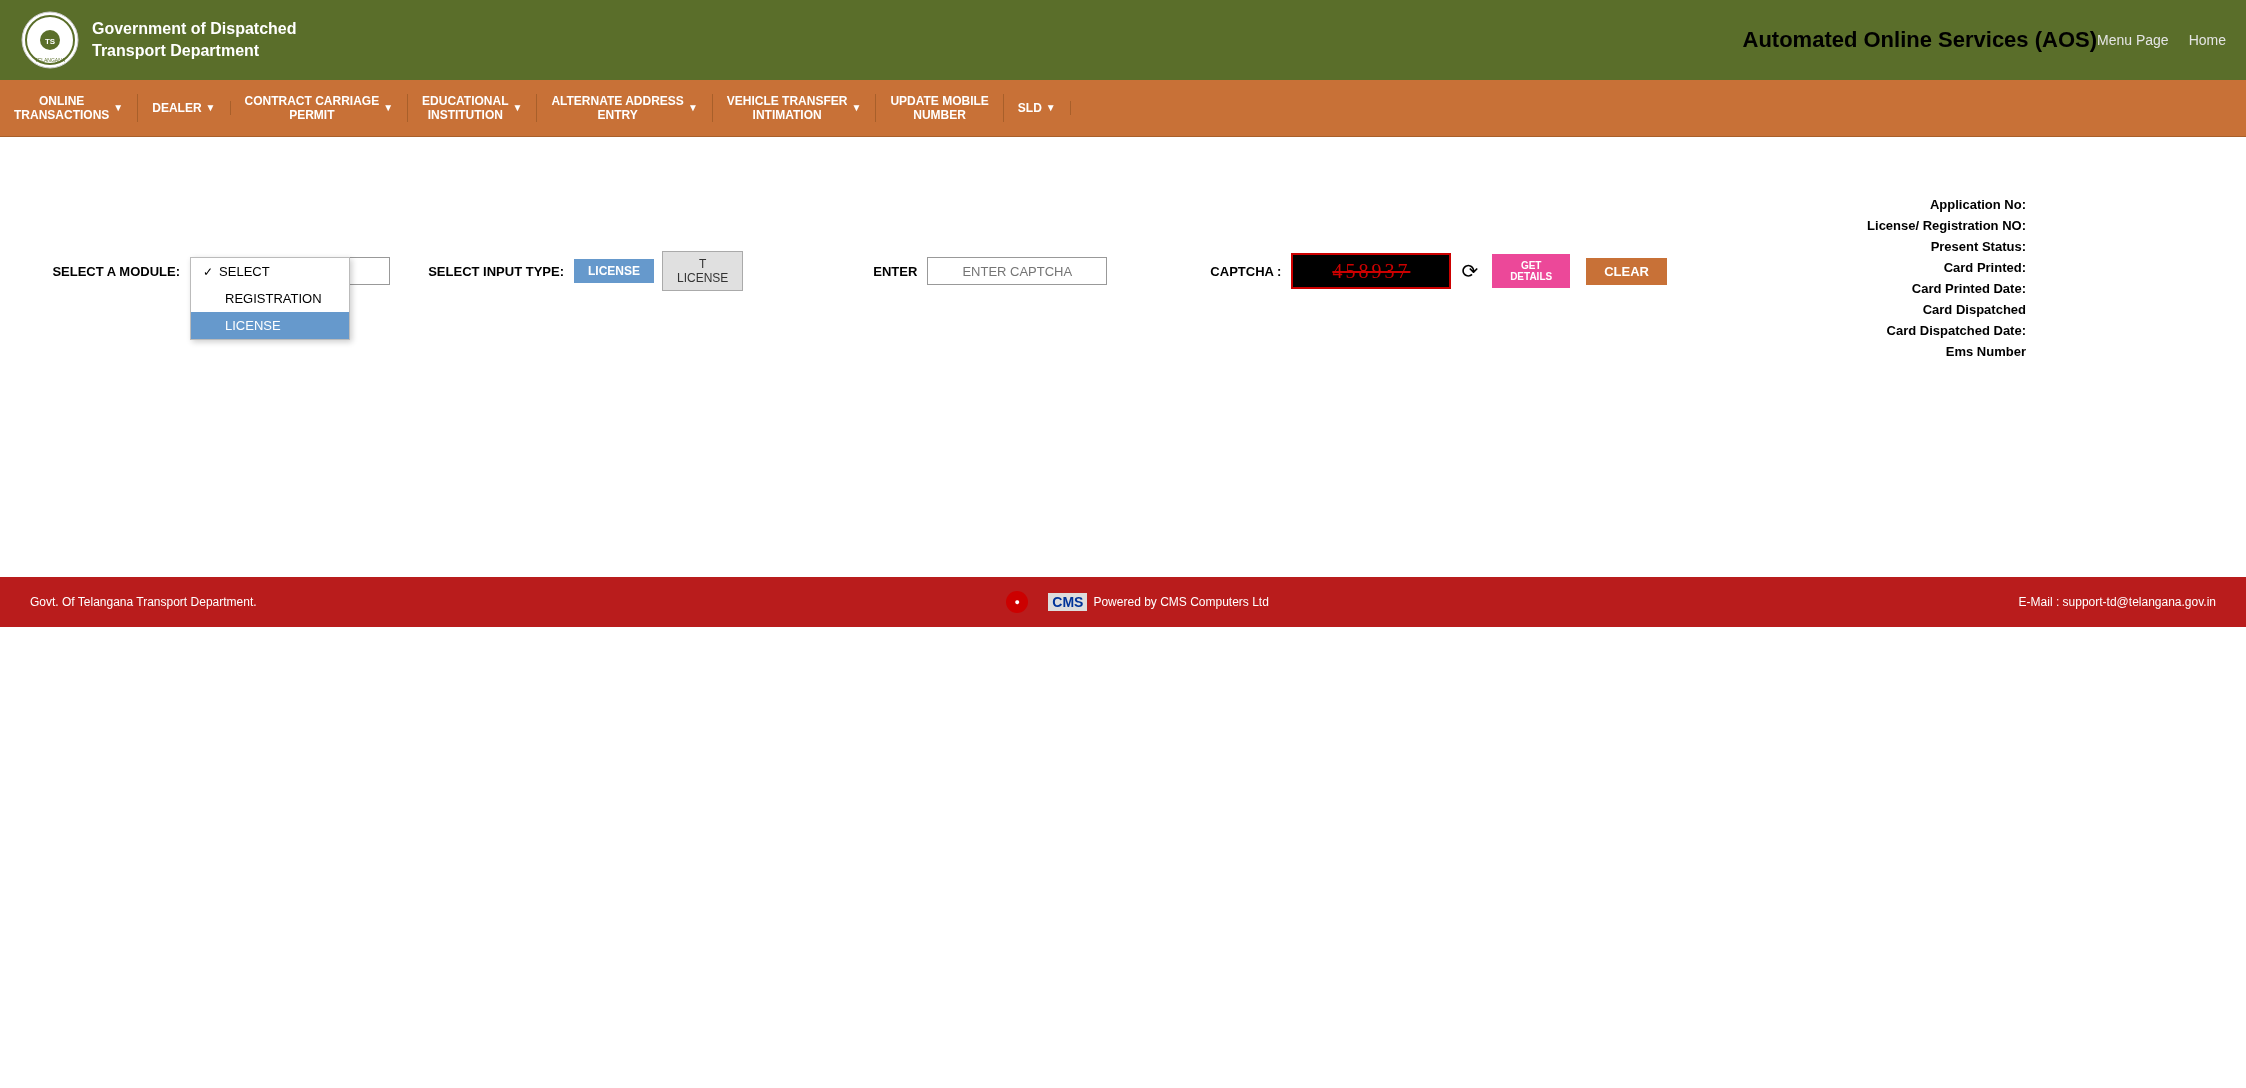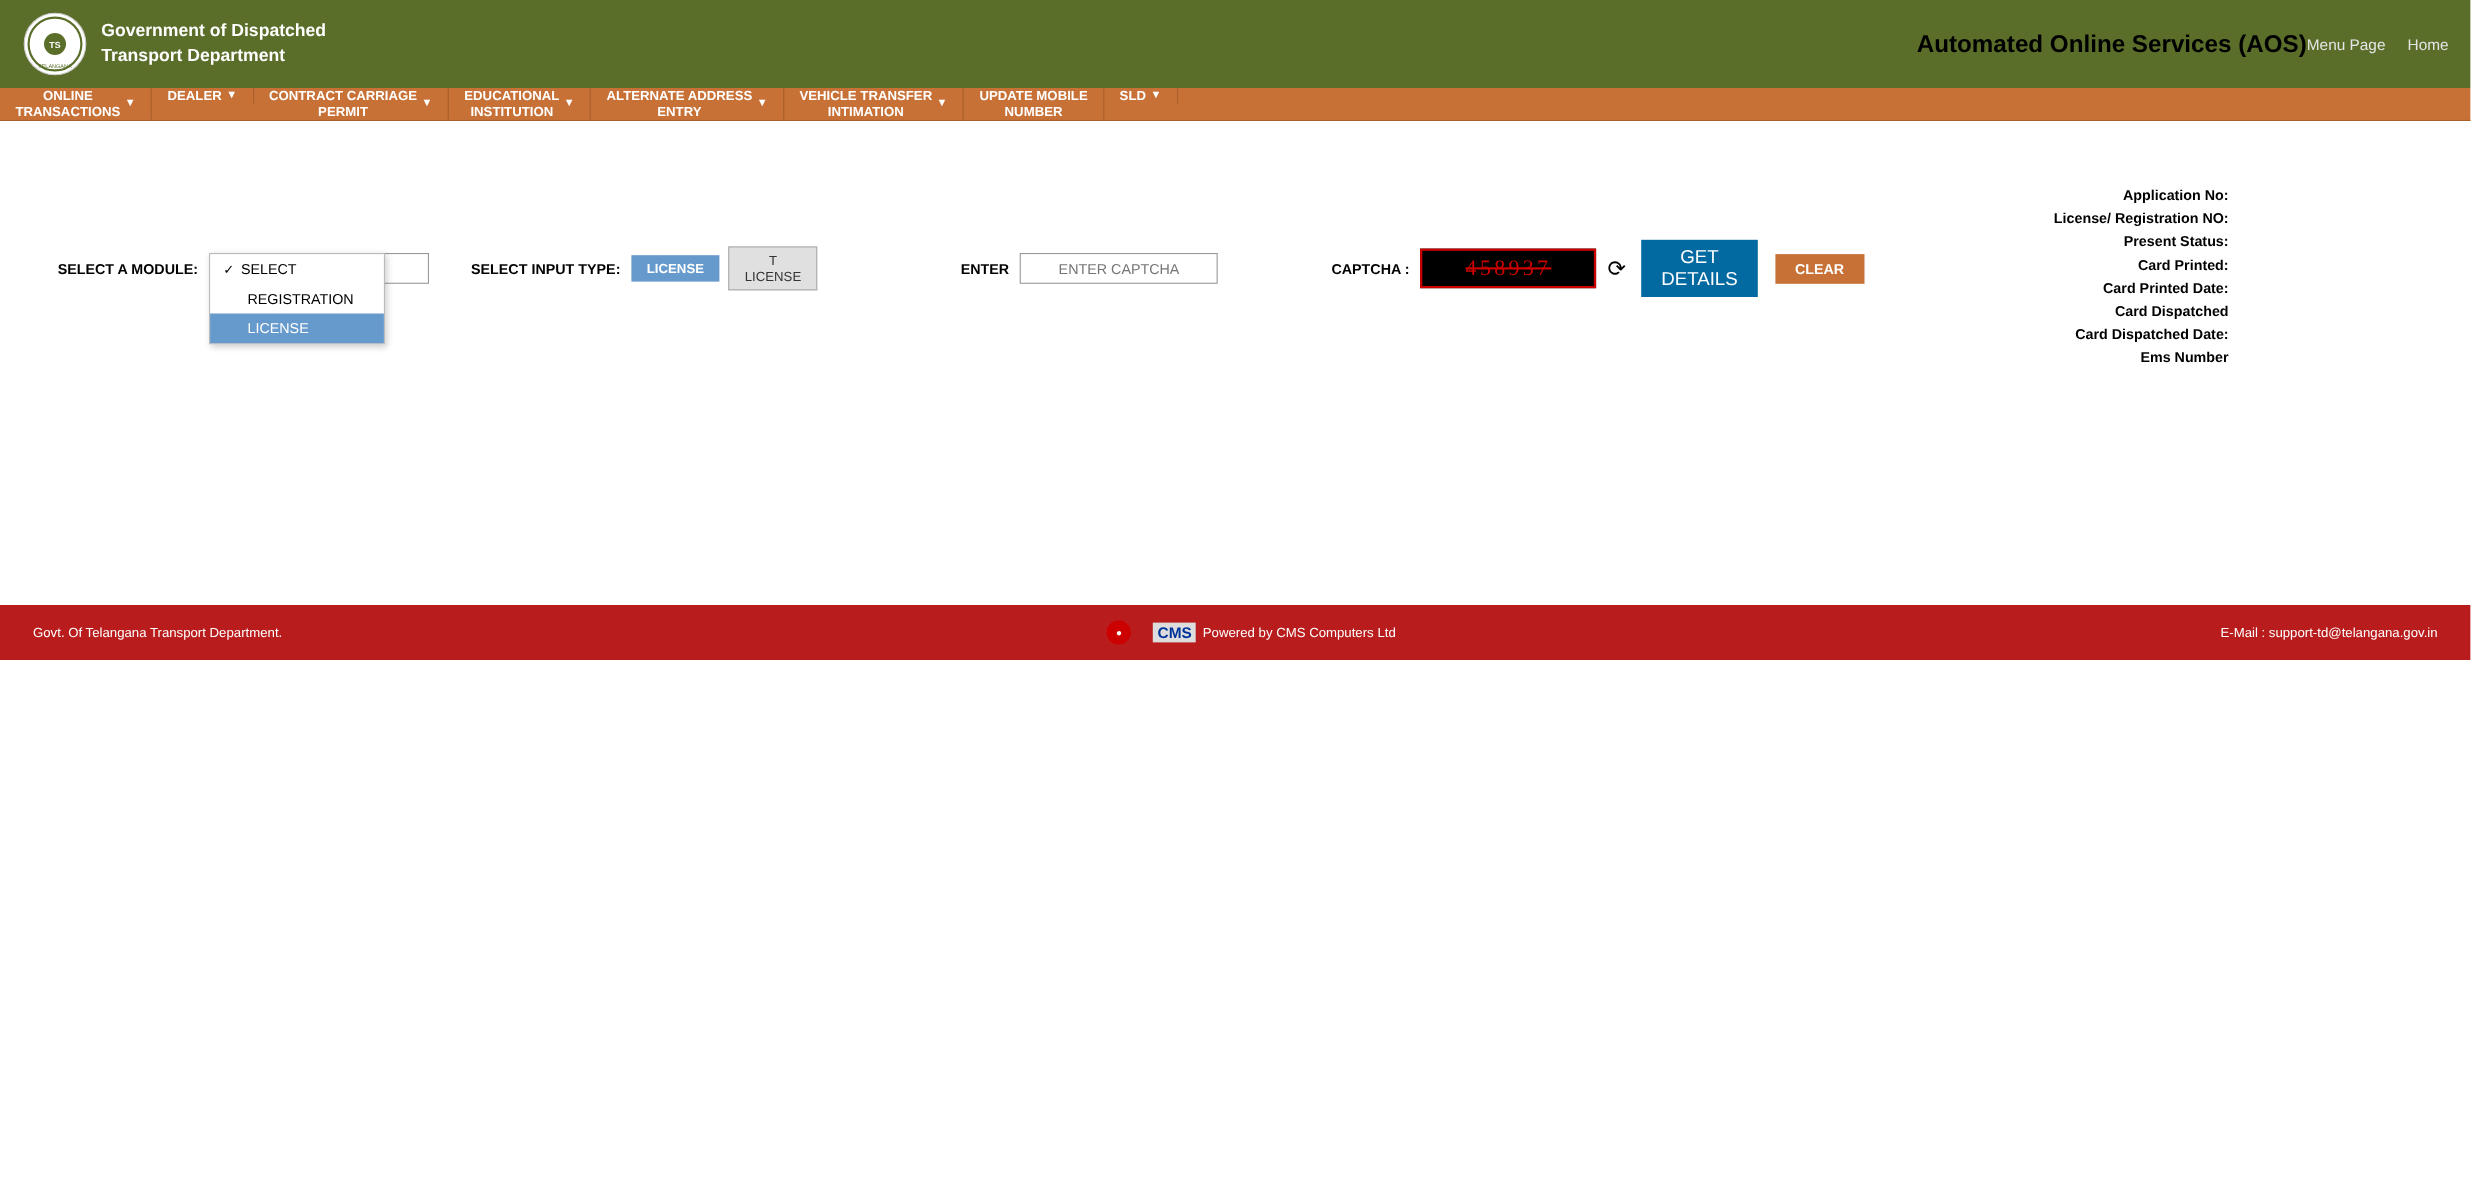--- a/index.html
+++ b/index.html
@@ -45,22 +45,22 @@
     .header-right a {
       color: #e5e5e5;
       text-decoration: none;
       cursor: pointer;
     }
 
     
     .navbar {
       background: #c87137;
       display: flex;
-      align-items: flex-start;
-      height: 30px;
+      align-items: center;
+      height: 57px;
       border-bottom: 1px solid #a85f2a;
     }
     .nav-item {
       display: flex;
       align-items: center;
       justify-content: center;
       padding: 0 14px;
       color: #fff;
       font-size: 12px;
       font-weight: bold;
@@ -129,26 +129,26 @@
       letter-spacing: 3px;
     }
 
     .refresh-icon {
       font-size: 20px;
       cursor: pointer;
       color: #000;
     }
 
     .btn-green {
-      background: #0369a1;
+      background: #ec4899;
       color: #fff;
       border: none;
       padding: 6px 18px;
-      font-size: 17px;
-      font-weight: normal;
+      font-size: 10px;
+      font-weight: bold;
       cursor: pointer;
       margin-right: 6px;
     }
 
     .btn-orange {
       background: #c87137;
       color: #fff;
       border: none;
       padding: 6px 18px;
       font-size: 13px;

